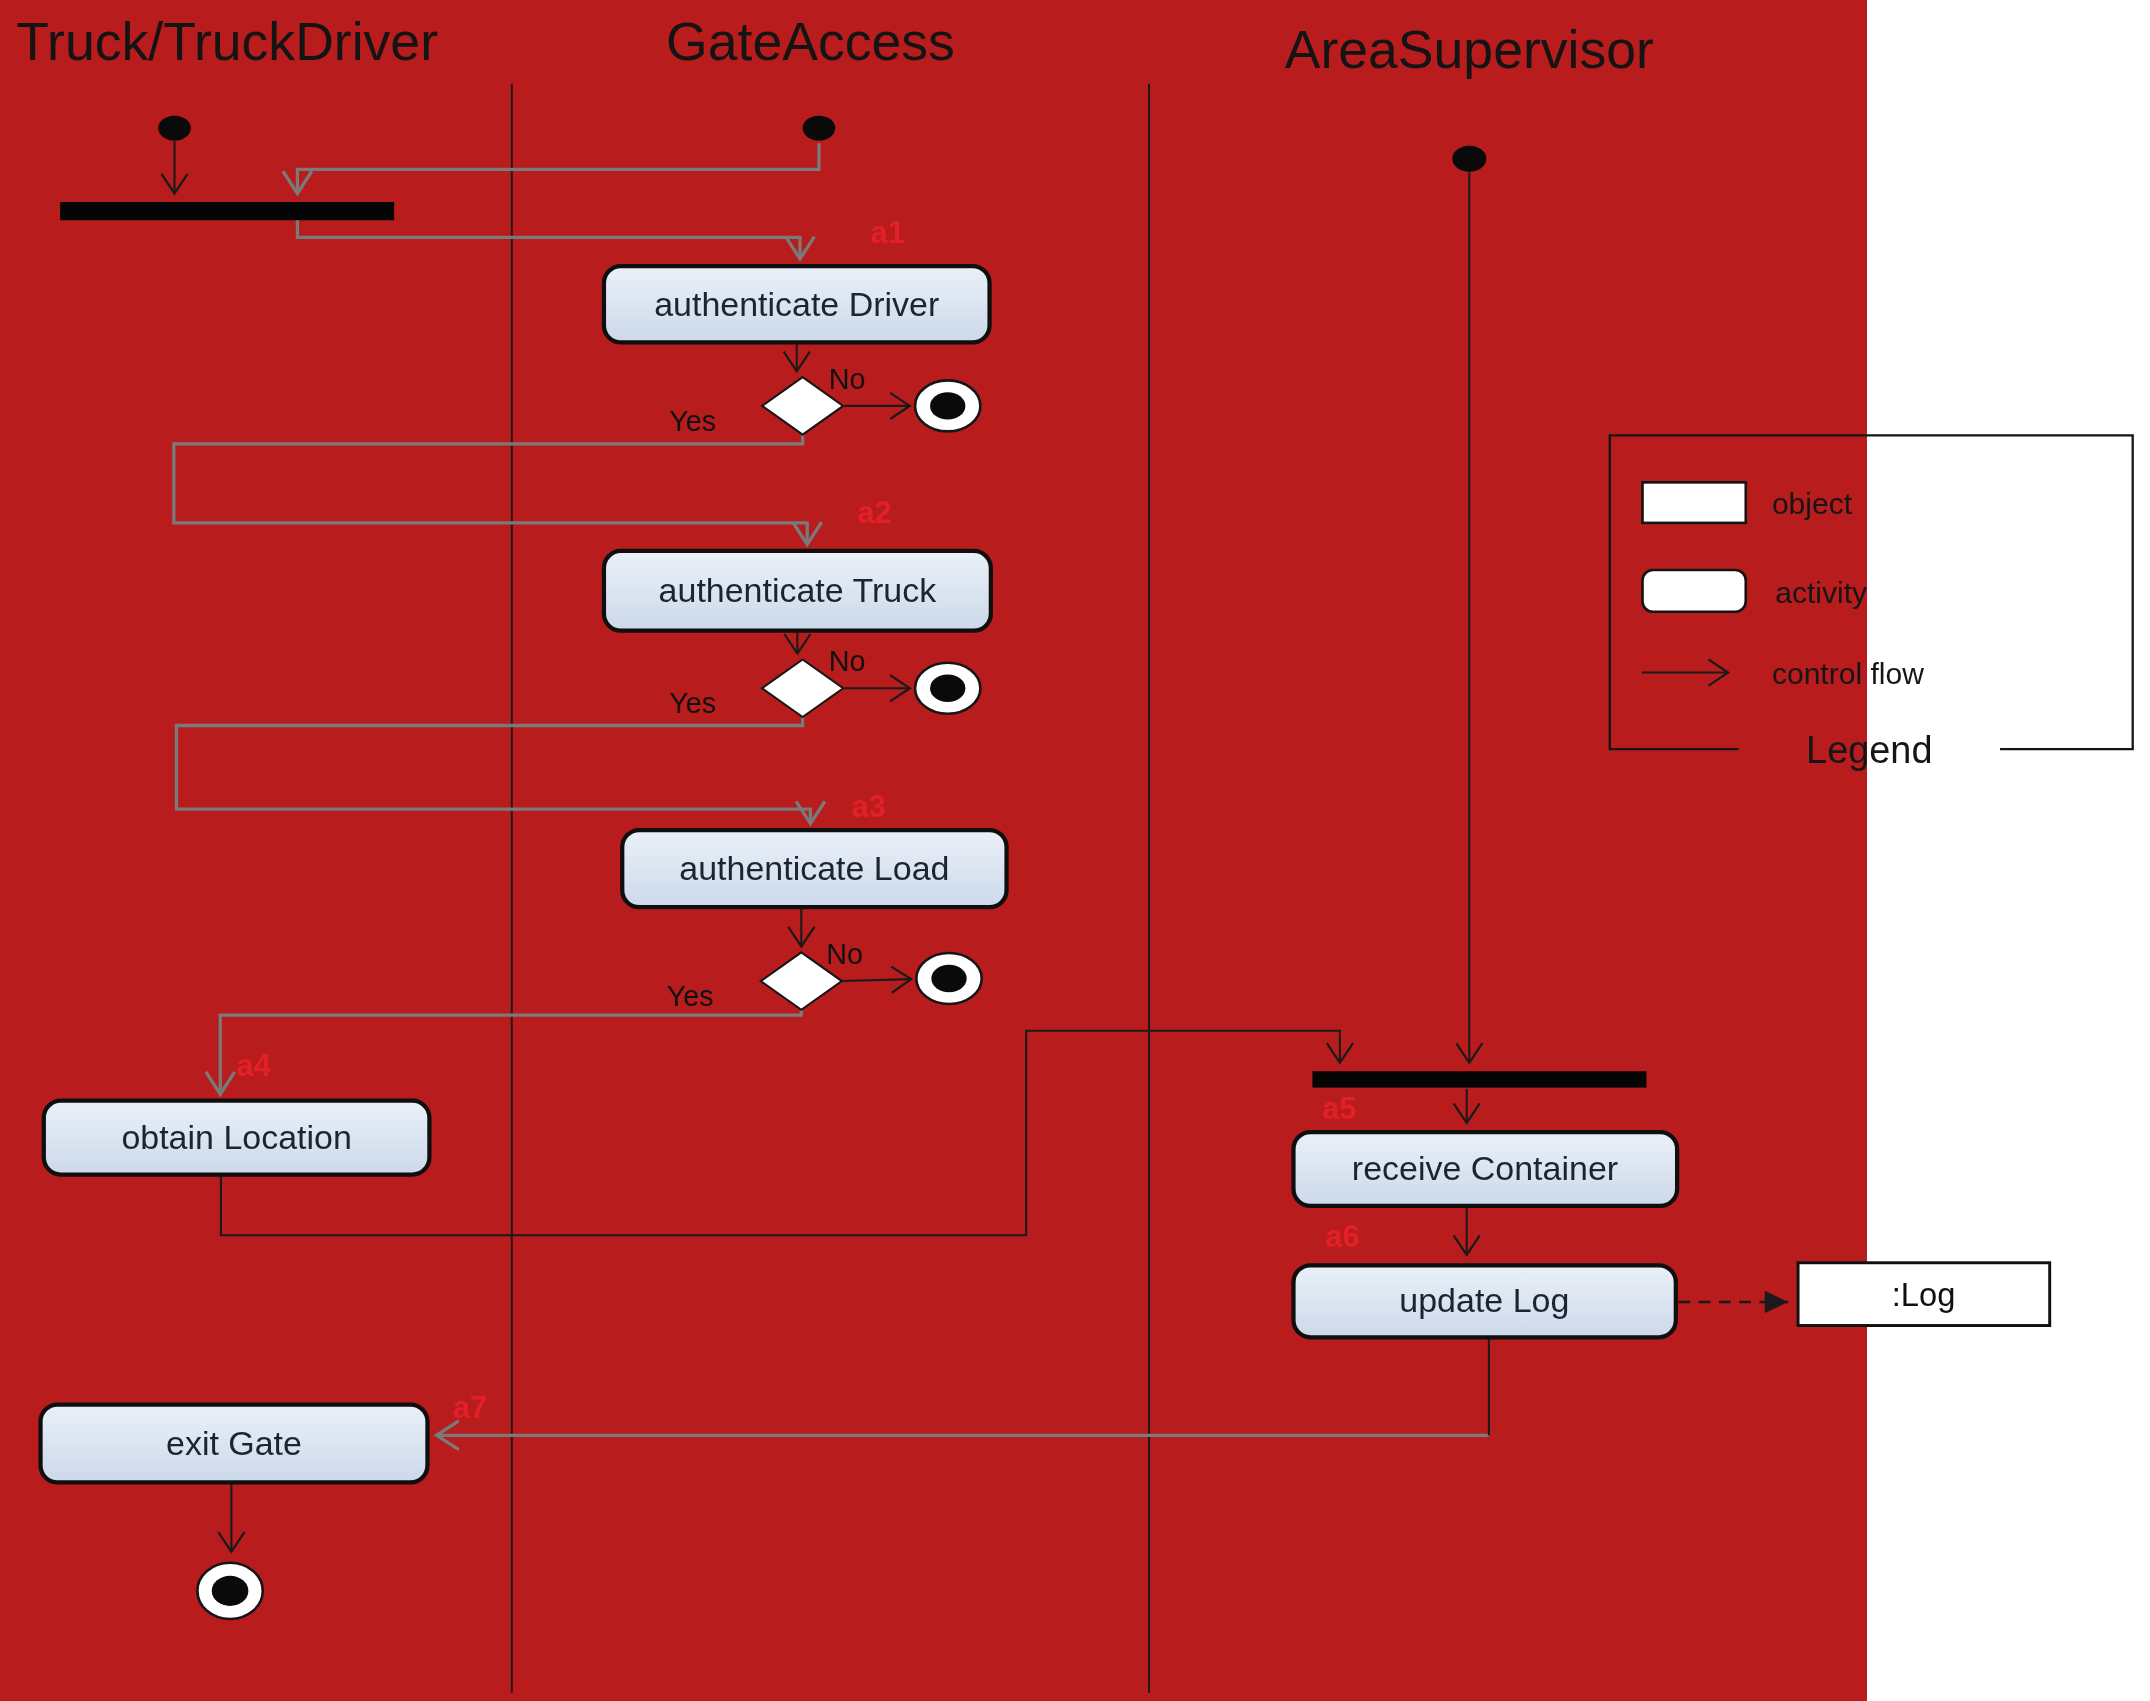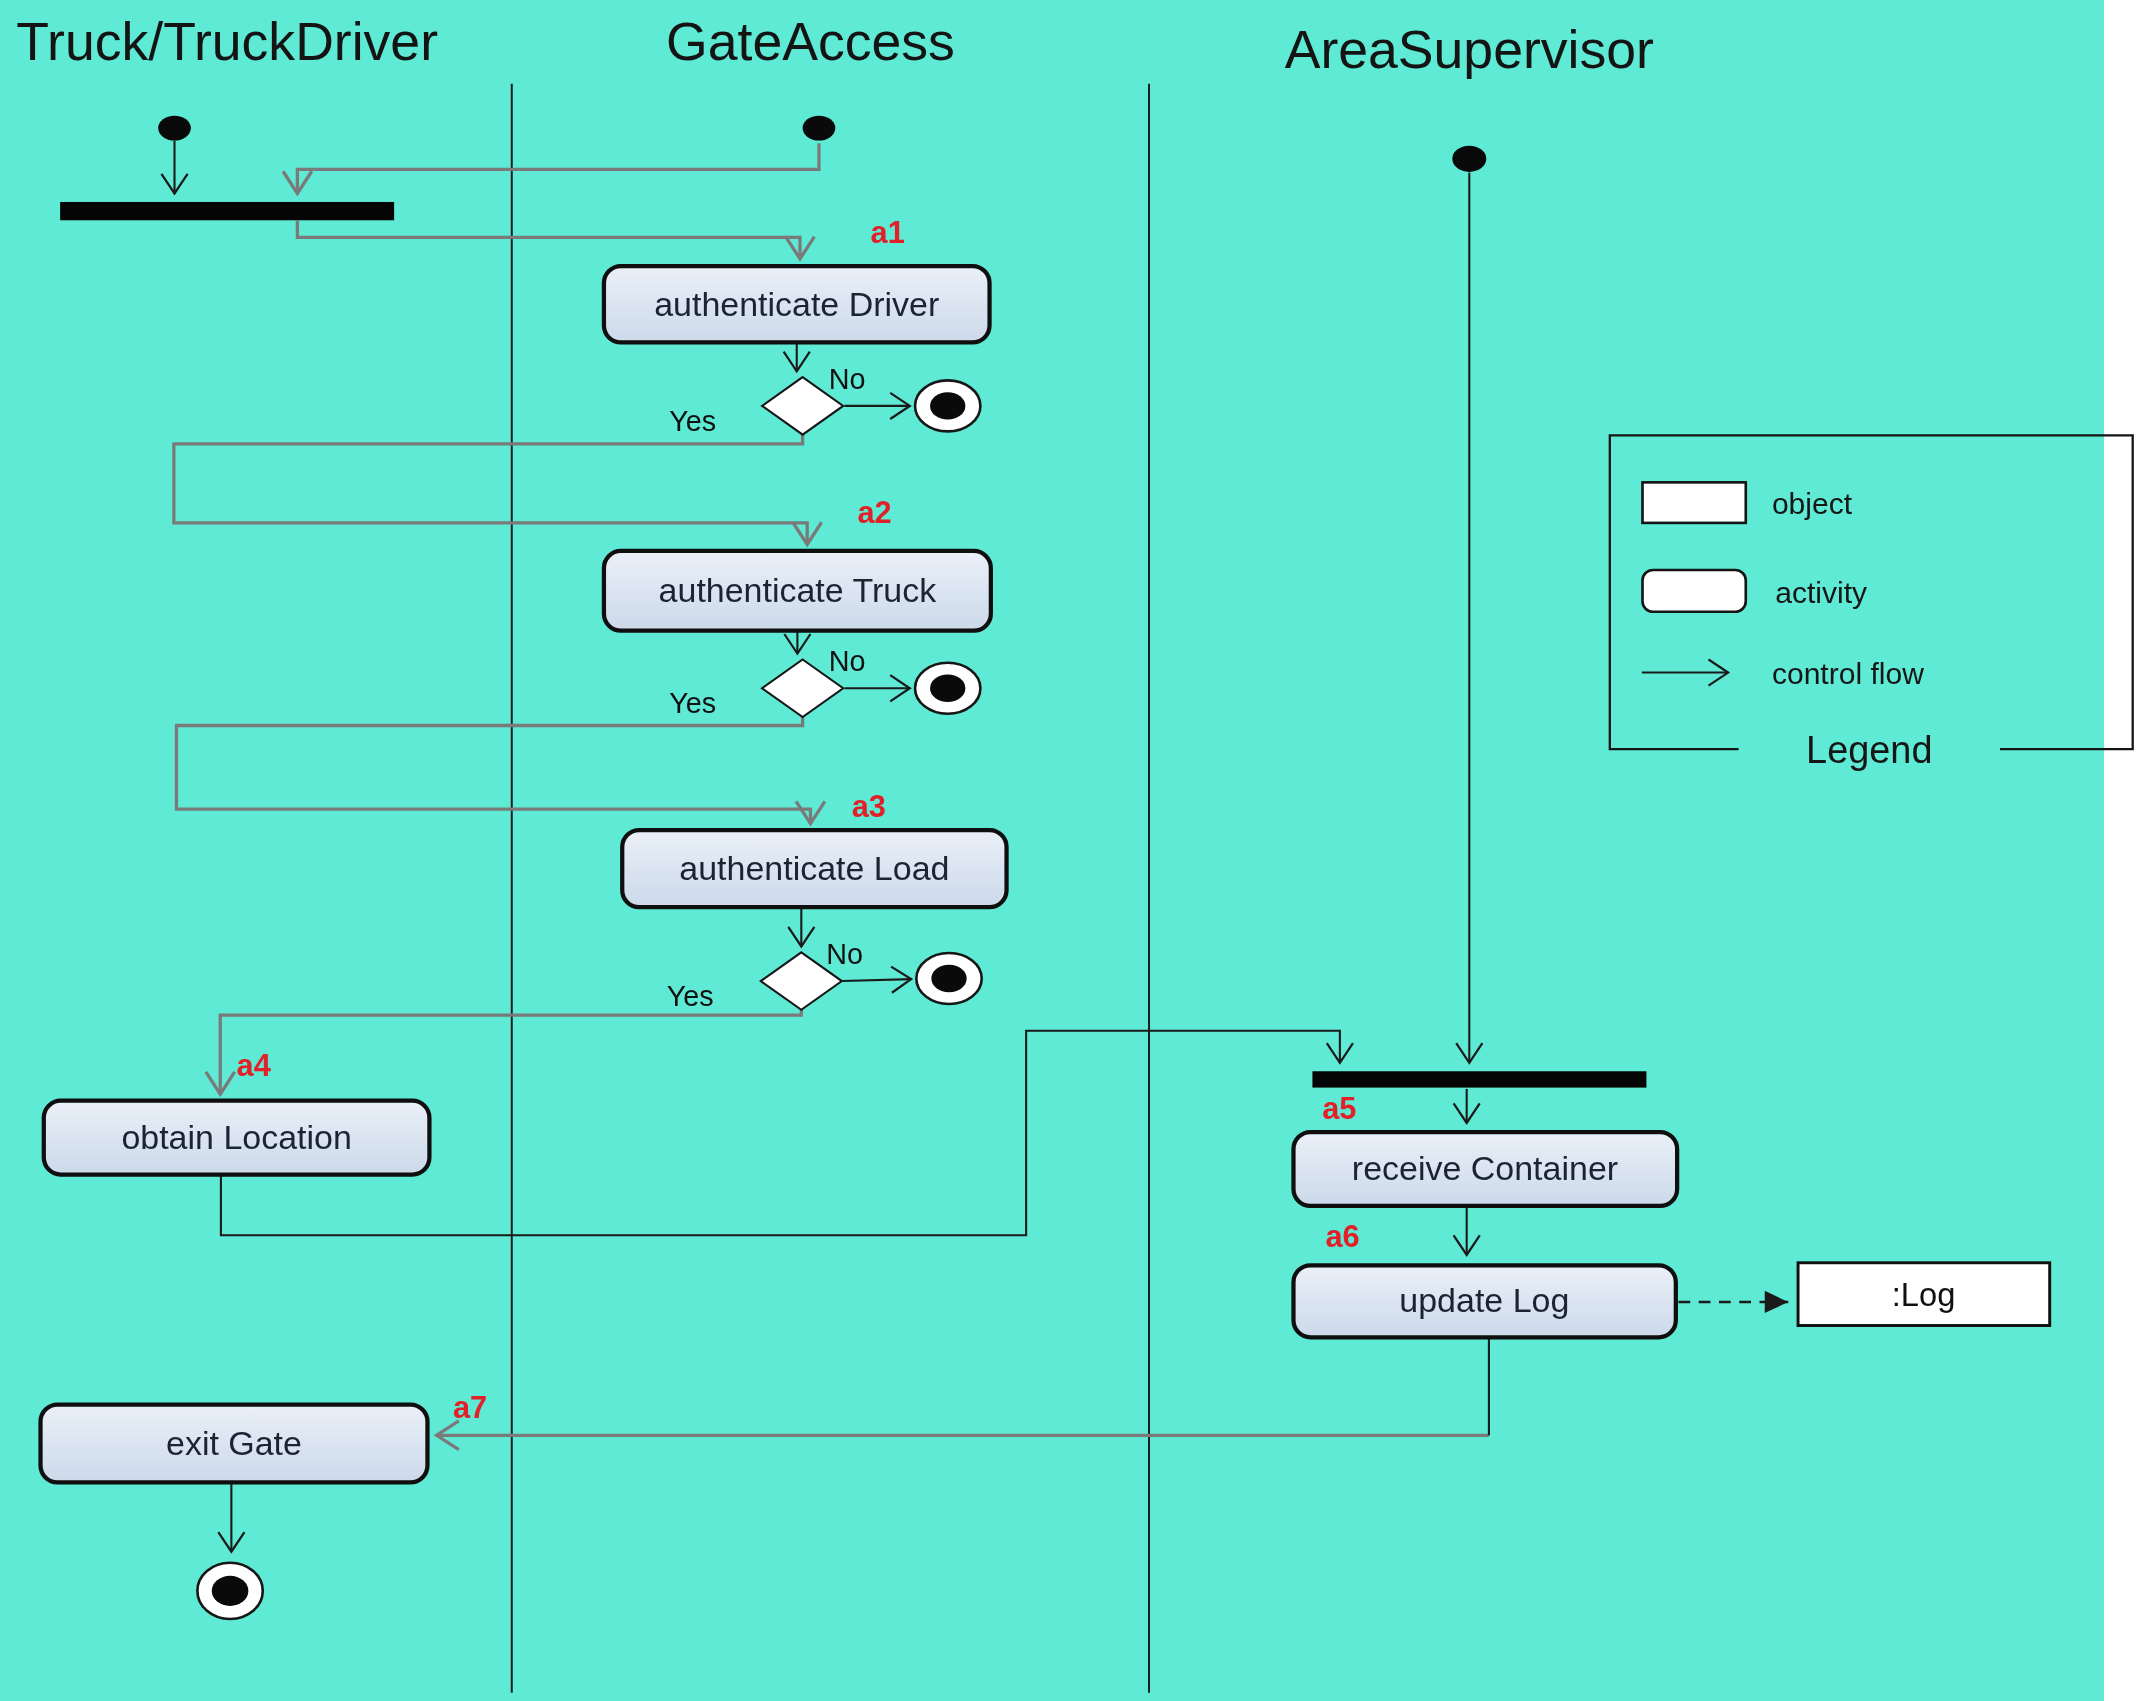--- a/index.html
+++ b/index.html
@@ -1,16 +1,16 @@
 <!DOCTYPE html>
 <html style="font-size:10.5px"><head>
 <meta charset="utf-8">
 <style>
   html,body{margin:0;padding:0;background:#ffffff;}
-  #stage{position:relative;width:2104px;height:1702px;background:#5eead4;
+  #stage{position:relative;width:1867px;height:1702px;background:#b91c1c;
          font-family:"Liberation Sans",sans-serif;}
   svg{position:absolute;left:0;top:0;}
   svg text{font-family:"Liberation Sans",sans-serif;}
   .hdr{font-size:82px;fill:#141414;}
   .acttext{font-size:52px;fill:#1c2433;text-anchor:middle;}
   .objtext{font-size:50px;fill:#101010;text-anchor:middle;}
   .red{font-size:47px;font-weight:bold;fill:var(--red,#e32028);}
   .yn{font-size:44px;fill:#111;}
   .leg{font-size:46px;fill:#161616;}
   .legtitle{font-size:58px;fill:#161616;text-anchor:middle;}

